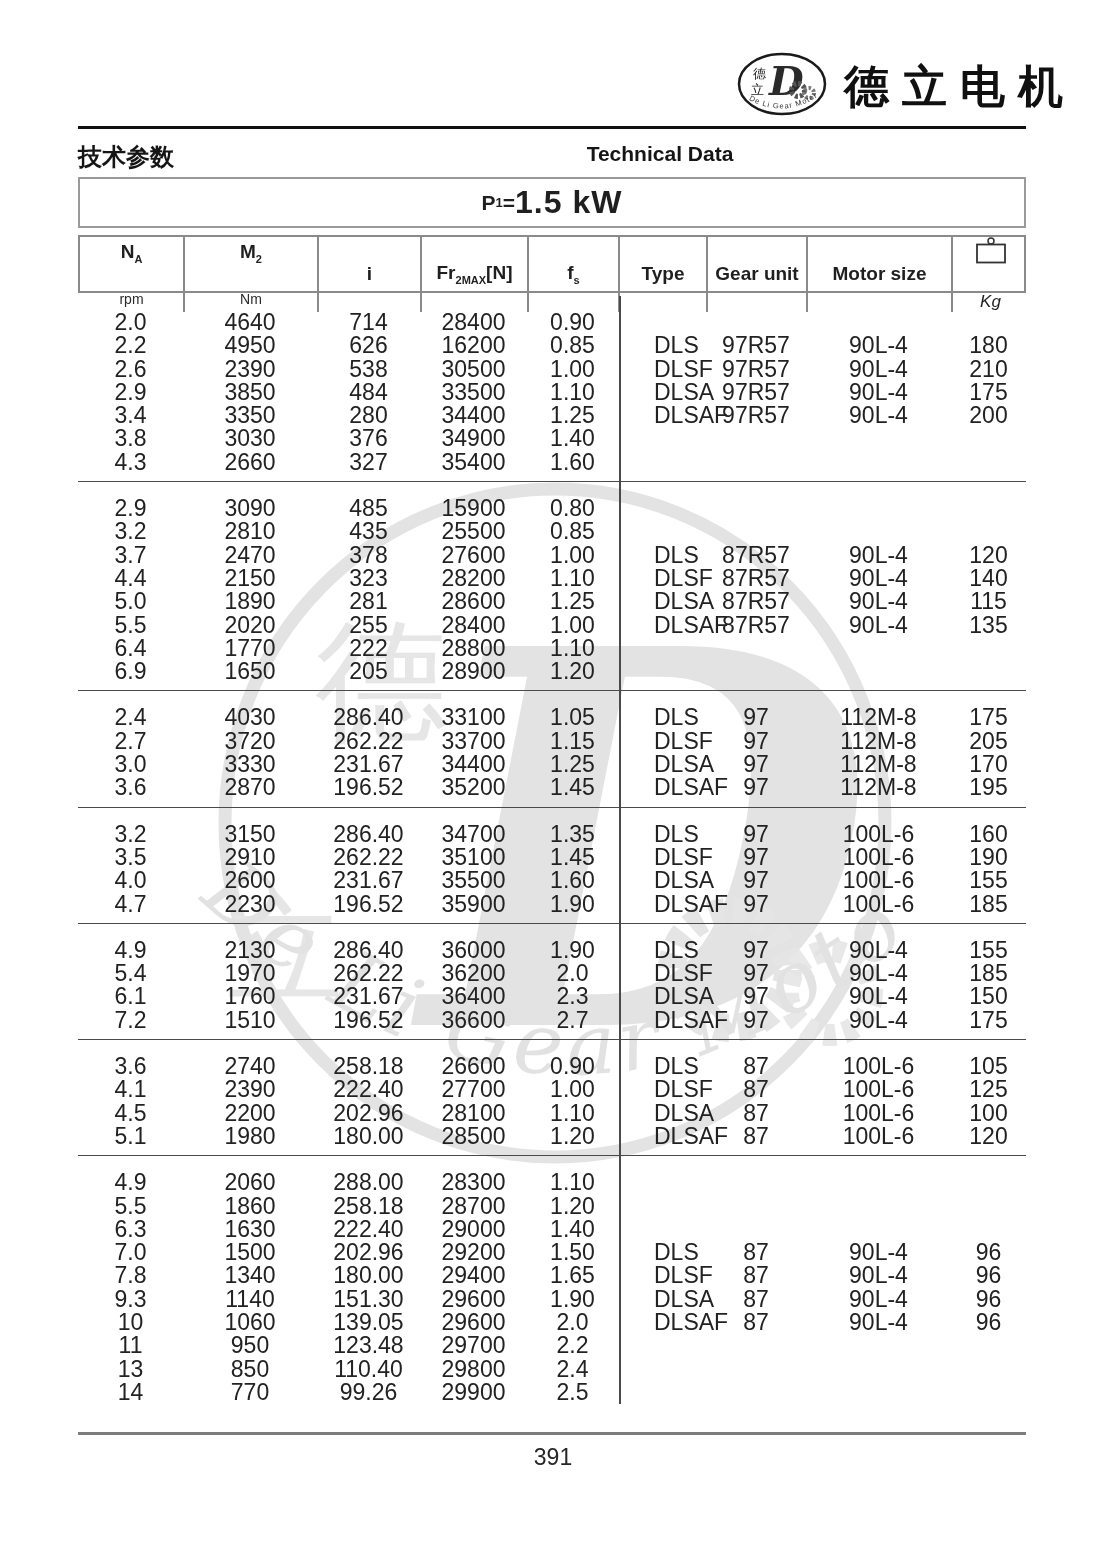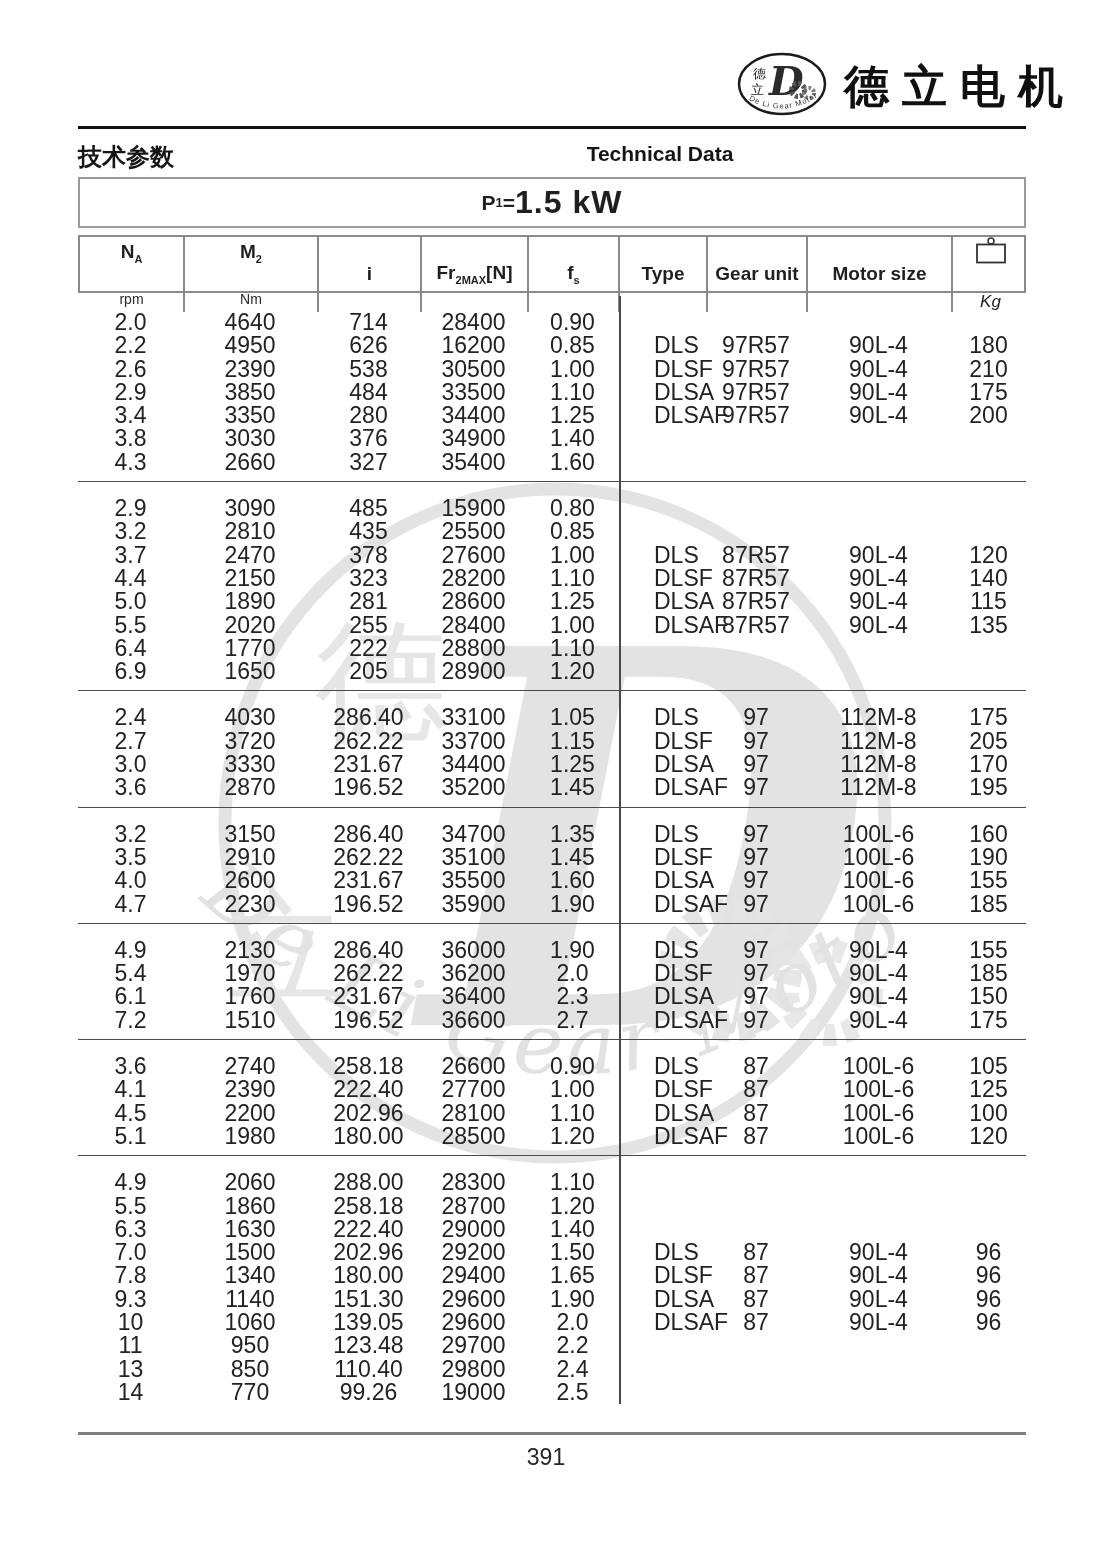--- a/index.html
+++ b/index.html
@@ -57,21 +57,21 @@
   .trow {
     display:grid; grid-template-columns:105px 134px 103px 107px 91px 88px 100px 145px 75px;
     height:23.3px; align-items:center; font-size:23px; color:#222;
   }
   .cell { text-align:center; white-space:nowrap; }
   .c-type { text-align:left; padding-left:36px; }
   .vline { position:absolute; top:296px; left:619px; width:1.5px; height:1108px; background:#4a4a4a; z-index:1; }
 
   
   .bottom-rule { position:absolute; top:1432px; left:78px; width:948px; height:3px; background:#7d7d7d; z-index:1; }
-  .page-number { position:absolute; top:1444px; left:72px; width:948px; text-align:center; font-size:23px; color:#262626; z-index:1; }
+  .page-number { position:absolute; top:1444px; left:79px; width:948px; text-align:center; font-size:23px; color:#262626; z-index:1; }
 </style>
 </head>
 <body>
 
 <div class="page">
 
   <svg class="watermark" viewBox="0 0 790 750">
     <ellipse cx="390" cy="358" rx="330" ry="334" fill="none" stroke="#e3e3e3" stroke-width="13"></ellipse>
     <text x="150" y="262" font-size="132" fill="#e6e6e6">德</text>
     <text x="62" y="525" font-size="116" fill="#e6e6e6">立</text>
@@ -599,21 +599,21 @@
           <span class="cell c-fs">2.4</span>
           <span class="cell c-type"></span>
           <span class="cell c-gear"></span>
           <span class="cell c-motor"></span>
           <span class="cell c-kg"></span>
         </div>
         <div class="trow">
           <span class="cell c-na">14</span>
           <span class="cell c-m2">770</span>
           <span class="cell c-i">99.26</span>
-          <span class="cell c-fr">19000</span>
+          <span class="cell c-fr">29900</span>
           <span class="cell c-fs">2.5</span>
           <span class="cell c-type"></span>
           <span class="cell c-gear"></span>
           <span class="cell c-motor"></span>
           <span class="cell c-kg"></span>
         </div>
       </div>
   </div>
 
   <div class="vline"></div>

